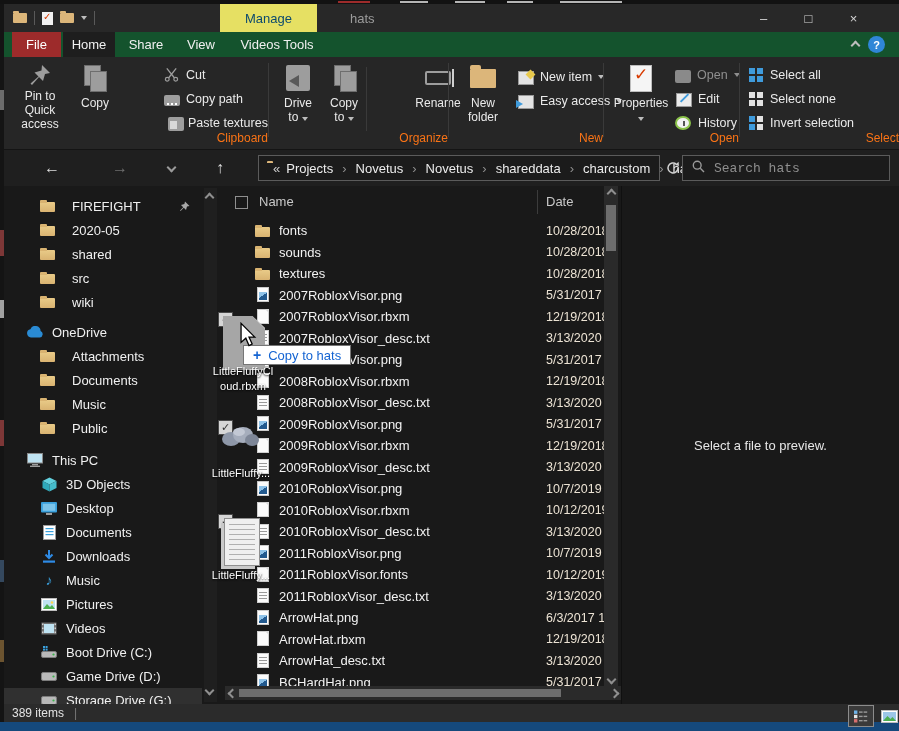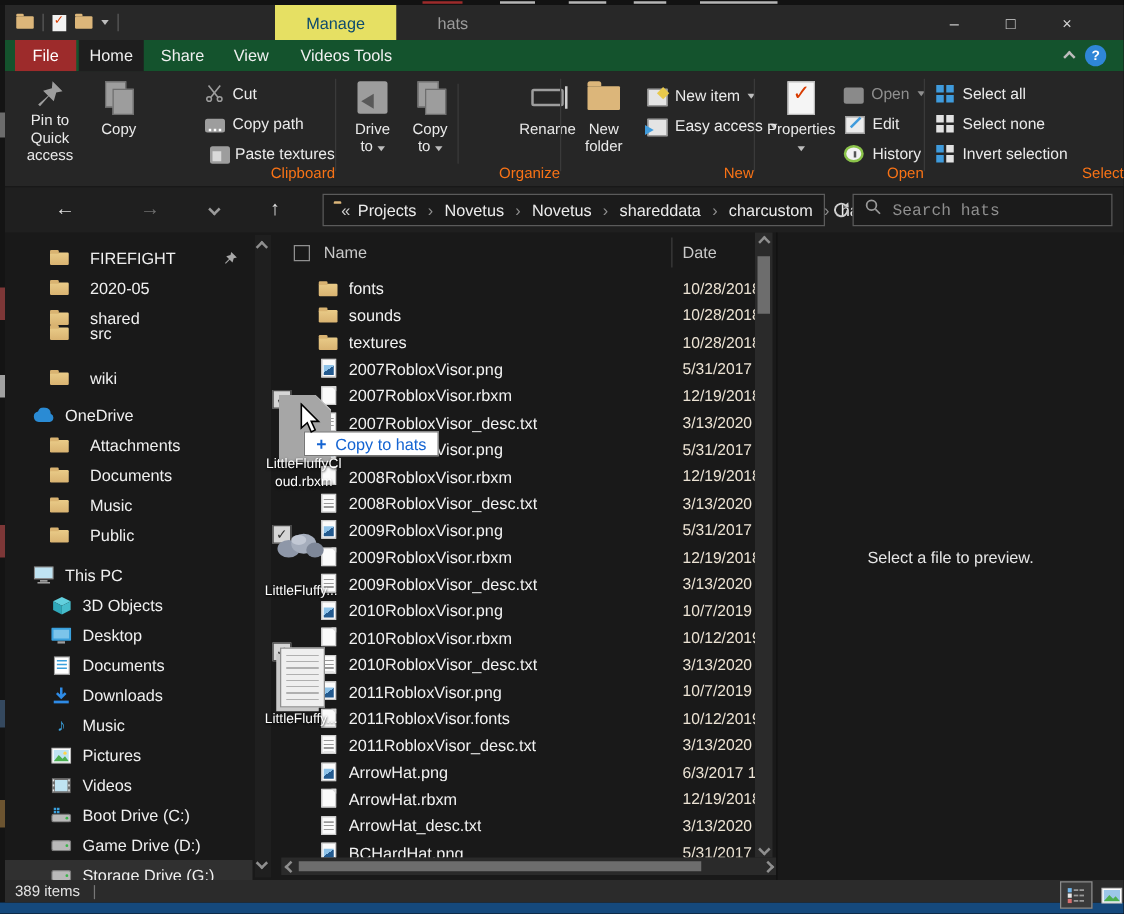--- a/index.html
+++ b/index.html
@@ -404,21 +404,21 @@
           <span class="ficon t-folder"></span>
         </span>
       <span>2020-05</span>
     </div>
     <div class="srow lvl2" style="top:56px">
       <span class="si">
           <span class="ficon t-folder"></span>
         </span>
       <span>shared</span>
     </div>
-    <div class="srow lvl2" style="top:68px">
+    <div class="srow lvl2" style="top:80px">
       <span class="si">
           <span class="ficon t-folder"></span>
         </span>
       <span>src</span>
     </div>
     <div class="srow lvl2" style="top:104px">
       <span class="si">
           <span class="ficon t-folder"></span>
         </span>
       <span>wiki</span>

